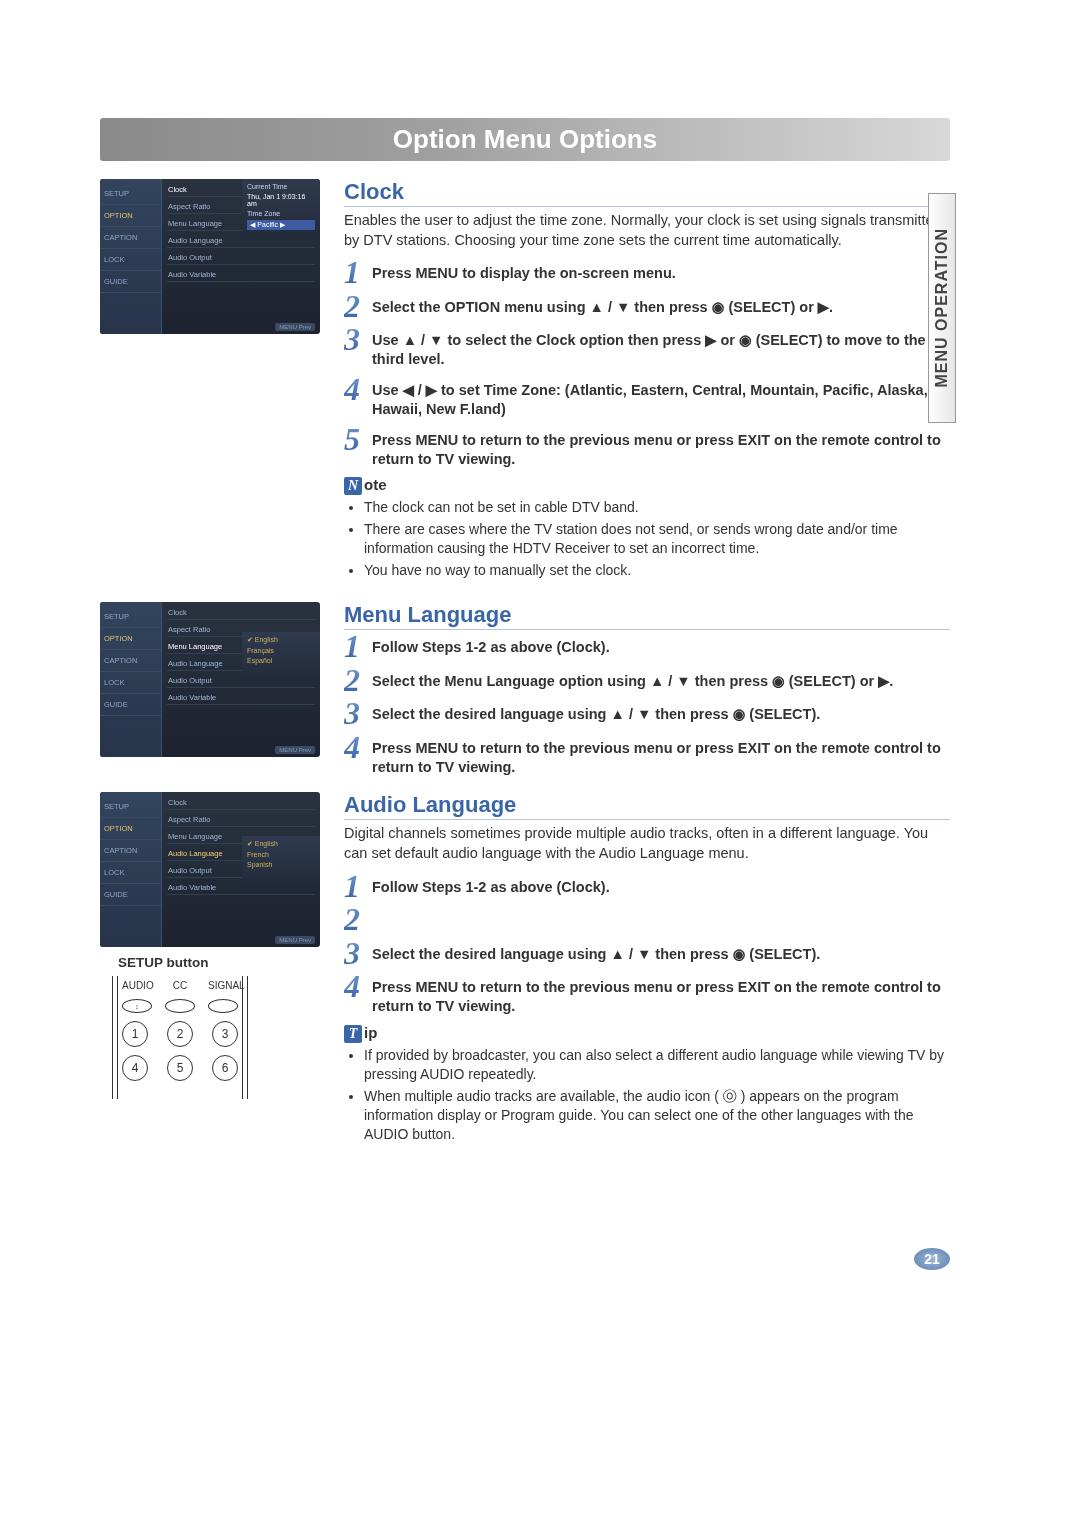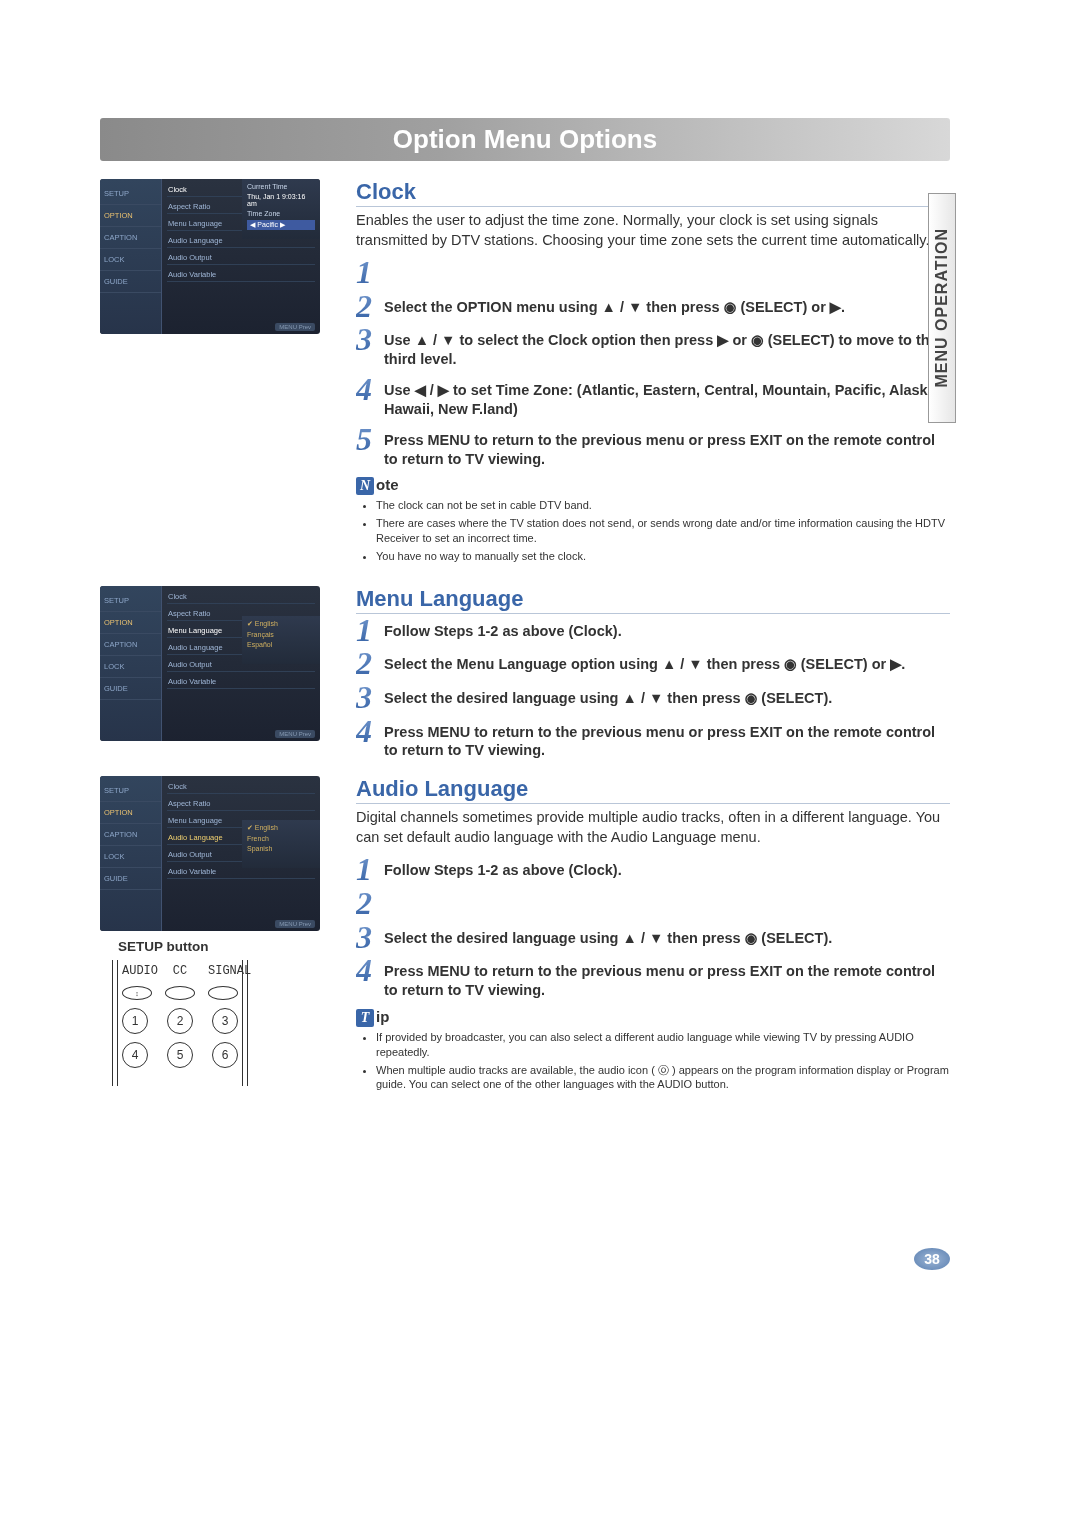--- a/index.html
+++ b/index.html
@@ -46,21 +46,21 @@
   .side-tab span {
     writing-mode: vertical-rl;
     transform: rotate(180deg);
     font-weight: bold;
     font-size: 16px;
     letter-spacing: 1px;
     color: #444;
   }
 
   
-  .row { display: flex; gap: 26px; margin-bottom: 8px; align-items: flex-start; }
+  .row { display: flex; gap: 14px; margin-bottom: 8px; align-items: flex-start; }
   .left-col { width: 230px; flex-shrink: 0; }
   .right-col { flex: 1; }
 
   
   .osd {
     width: 220px;
     height: 155px;
     background: linear-gradient(to bottom, #2a3240, #1c2230);
     border-radius: 3px;
     display: flex;
@@ -171,41 +171,41 @@
     background: #3a66a8;
     color: #fff;
     border-radius: 2px;
     font-family: Georgia, serif;
     font-style: italic;
     font-size: 14px;
     text-align: center;
     line-height: 18px;
   }
   .callout ul { list-style: disc; padding-left: 20px; }
-  .callout li { font-size: 11px; line-height: 1.35; margin-bottom: 3px; }
+  .callout li { font-size: 14px; line-height: 1.35; margin-bottom: 3px; }
 
   
   .remote-label { font-weight: bold; font-size: 13.5px; margin: 8px 0 6px 18px; }
   .remote {
     width: 140px;
     margin-left: 10px;
     position: relative;
     padding: 4px 12px 10px 12px;
   }
   .remote .rails-l, .remote .rails-r {
     position: absolute;
     top: 0; bottom: 0;
     width: 6px;
     border-left: 1.5px solid #333;
     border-right: 1.5px solid #333;
   }
   .remote .rails-l { left: 2px; }
   .remote .rails-r { right: 2px; }
   .remote-row { display: flex; justify-content: space-between; margin-bottom: 8px; }
-  .rlabel { font-size: 12px; text-align: center; width: 30px; font-family: Liberation Mono, monospace; }
+  .rlabel { font-size: 10px; text-align: center; width: 30px; }
   .oval {
     width: 30px; height: 14px;
     border: 1.5px solid #333;
     border-radius: 50%;
     display: flex; align-items: center; justify-content: center;
     font-size: 8px;
   }
   .circ {
     width: 26px; height: 26px;
     border: 1.5px solid #333;
@@ -273,20 +273,21 @@
         <div class="osd-footer">MENU Prev</div>
       </div>
     </div>
 
     <div class="right-col">
       <div class="h2">Clock</div>
       <div class="intro">Enables the user to adjust the time zone.  Normally, your clock is set using signals transmitted by DTV stations. Choosing your time zone sets the current time automatically.</div>
       <div class="steps">
         <div class="step">
             <div class="step-num">1</div>
+            <div class="step-text">Press MENU to display the on-screen menu.</div>
           </div>
         <div class="step">
             <div class="step-num">2</div>
             <div class="step-text">Select the OPTION menu using ▲ / ▼ then press ◉ (SELECT) or ▶.</div>
           </div>
         <div class="step">
             <div class="step-num">3</div>
             <div class="step-text">Use ▲ / ▼ to select the Clock option then press ▶ or ◉ (SELECT) to move to the third level.</div>
           </div>
         <div class="step">
@@ -449,15 +450,15 @@
             <span>ip</span>
         </div>
         <ul>
           <li>If provided by broadcaster, you can also select a different audio language while viewing TV by pressing AUDIO repeatedly.</li>
           <li>When multiple audio tracks are available, the audio icon ( ⓞ ) appears on the program information display or Program guide. You can select one of the other languages with the AUDIO button.</li>
         </ul>
       </div>
     </div>
   </div>
 
-  <div class="pagenum">38</div>
+  <div class="pagenum">21</div>
 
 </div>
 
 </body></html>

